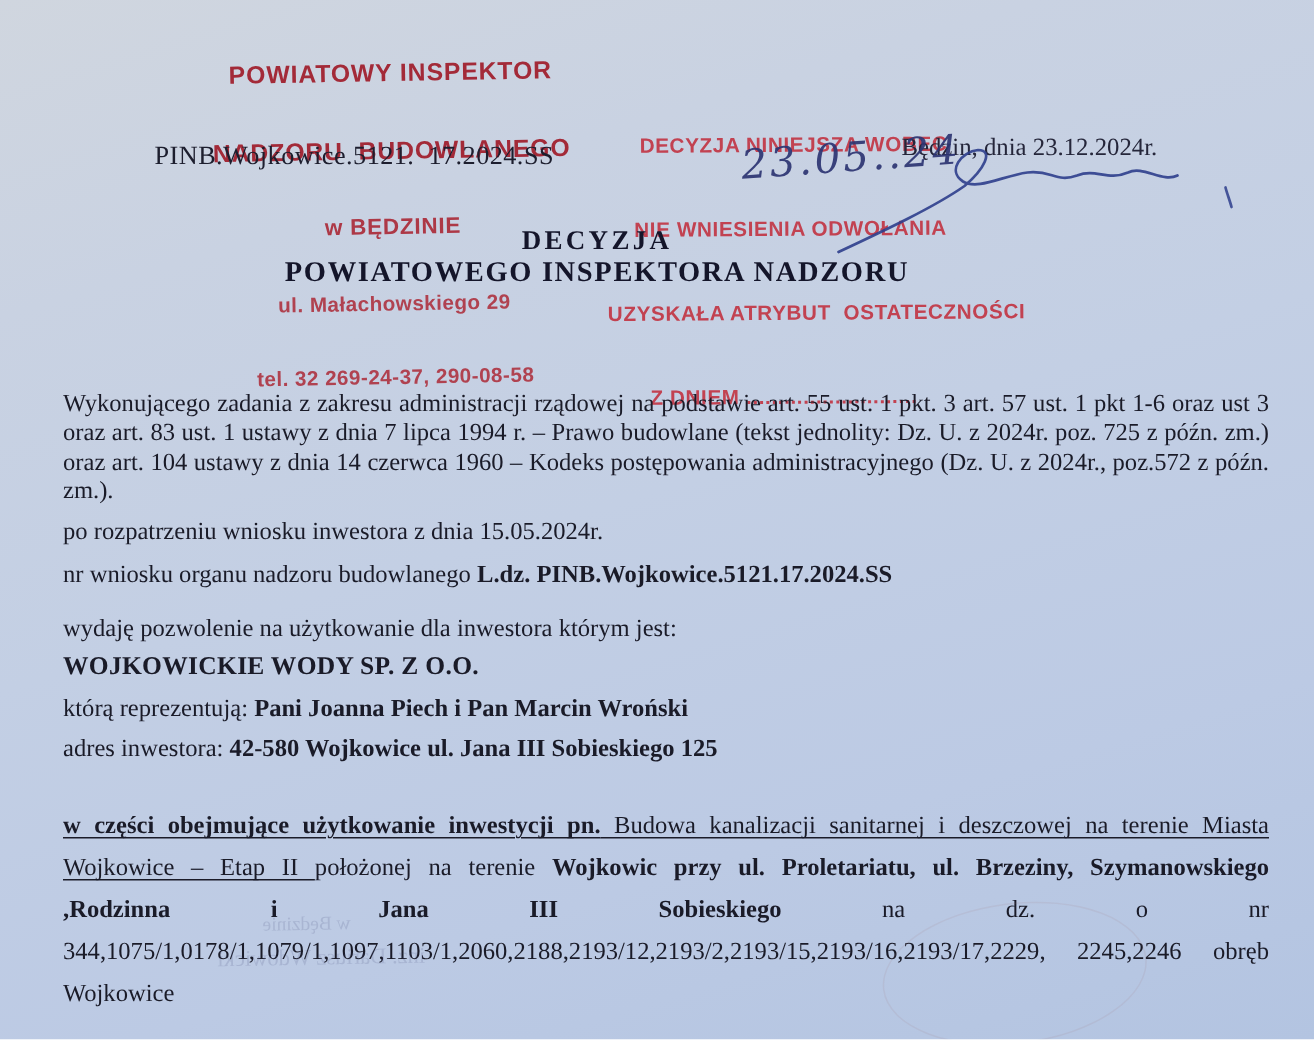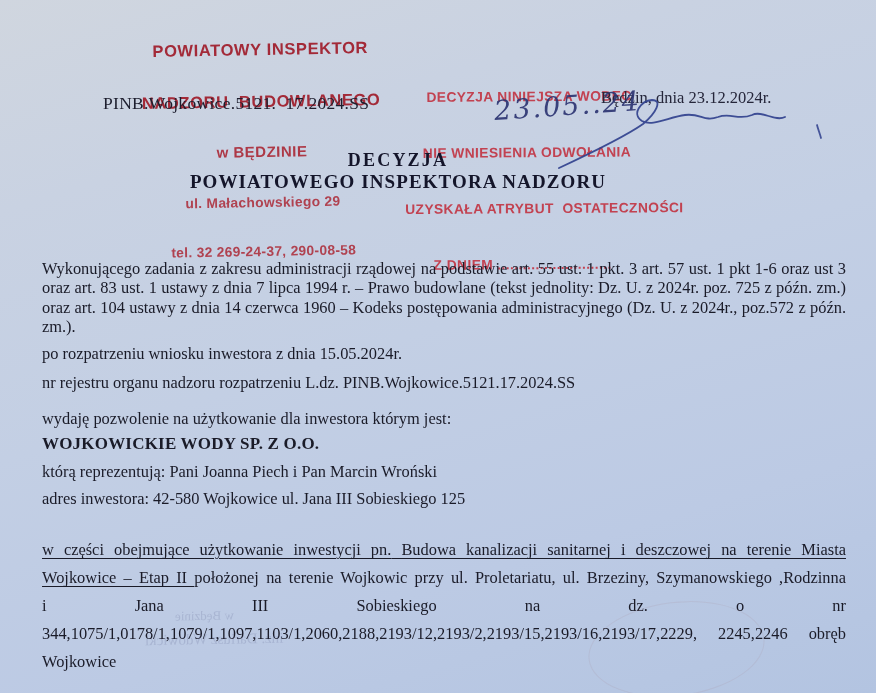--- a/index.html
+++ b/index.html
@@ -55,21 +55,21 @@
   .title-block .t4{font-size:18.5px;line-height:21px;letter-spacing:.6px;}
   
   .body-text{font-size:16.4px;color:#1a1b28;}
   .para-legal{left:42px;top:259px;width:804px;line-height:19.4px;text-align:justify;}
   .line-review{left:42px;top:344px;}
   .line-registry{left:42px;top:373px;}
   .line-permit{left:42px;top:409px;}
   .line-investor{left:42px;top:434px;font-weight:bold;font-size:17px;letter-spacing:.2px;text-align:right;}
   .line-repr{left:42px;top:462px;}
   .line-addr{left:42px;top:489px;text-align:center;}
-  .bold{font-weight:normal;}
+  .bold{font-weight:bold;}
   .para-scope{
     left:42px;top:536px;width:804px;
     line-height:28px;text-align:justify;text-align-last:left;
     word-spacing:2.5px;
   }
   .u{text-decoration:underline;text-underline-offset:3px;}
   
   .bleed{
     font-family:"Liberation Serif", serif;
     color:rgba(70,80,125,.17);
@@ -118,21 +118,21 @@
 
   <div class="abs title-block">
     <div class="t1">DECYZJA</div>
     <div class="t2">POWIATOWEGO INSPEKTORA NADZORU</div>
   </div>
 
   <div class="abs body-text para-legal">Wykonującego zadania z zakresu administracji rządowej na podstawie art. 55 ust. 1  pkt. 3 art. 57 ust. 1 pkt 1-6 oraz ust 3 oraz art. 83 ust. 1 ustawy z dnia 7 lipca 1994 r. – Prawo budowlane (tekst jednolity: Dz. U. z 2024r. poz. 725 z późn. zm.) oraz art. 104 ustawy z dnia 14 czerwca 1960 – Kodeks postępowania administracyjnego (Dz. U. z  2024r., poz.572 z późn. zm.).</div>
 
   <div class="abs body-text line-review">po rozpatrzeniu wniosku inwestora z dnia 15.05.2024r.</div>
 
-  <div class="abs body-text line-registry"><span>nr rejestru organu nadzoru rozpatrzeniu </span><span class="bold">L.dz. PINB.Wojkowice.5121.17.2024.SS</span></div>
+  <div class="abs body-text line-registry"><span>nr wniosku organu nadzoru budowlanego </span><span class="bold">L.dz. PINB.Wojkowice.5121.17.2024.SS</span></div>
 
   <div class="abs body-text line-permit">wydaję pozwolenie na użytkowanie dla inwestora którym jest:</div>
 
   <div class="abs body-text line-investor">WOJKOWICKIE WODY SP. Z O.O.</div>
 
   <div class="abs body-text line-repr"><span>którą reprezentują: </span><span class="bold">Pani Joanna Piech i Pan Marcin Wroński</span></div>
 
   <div class="abs body-text line-addr"><span>adres inwestora: </span><span class="bold">42-580 Wojkowice ul. Jana III Sobieskiego 125</span></div>
 
   <div class="abs body-text para-scope"><span class="bold u">w części obejmujące użytkowanie inwestycji pn.</span><span class="u"> Budowa kanalizacji sanitarnej i deszczowej na terenie Miasta Wojkowice – Etap II </span><span> położonej na terenie </span><span class="bold">Wojkowic przy ul. Proletariatu, ul. Brzeziny, Szymanowskiego ,Rodzinna i Jana III Sobieskiego</span><span> na dz. o nr 344,1075/1,0178/1,1079/1,1097,1103/1,2060,2188,2193/12,2193/2,2193/15,2193/16,2193/17,2229, 2245,2246 obręb Wojkowice</span></div>

